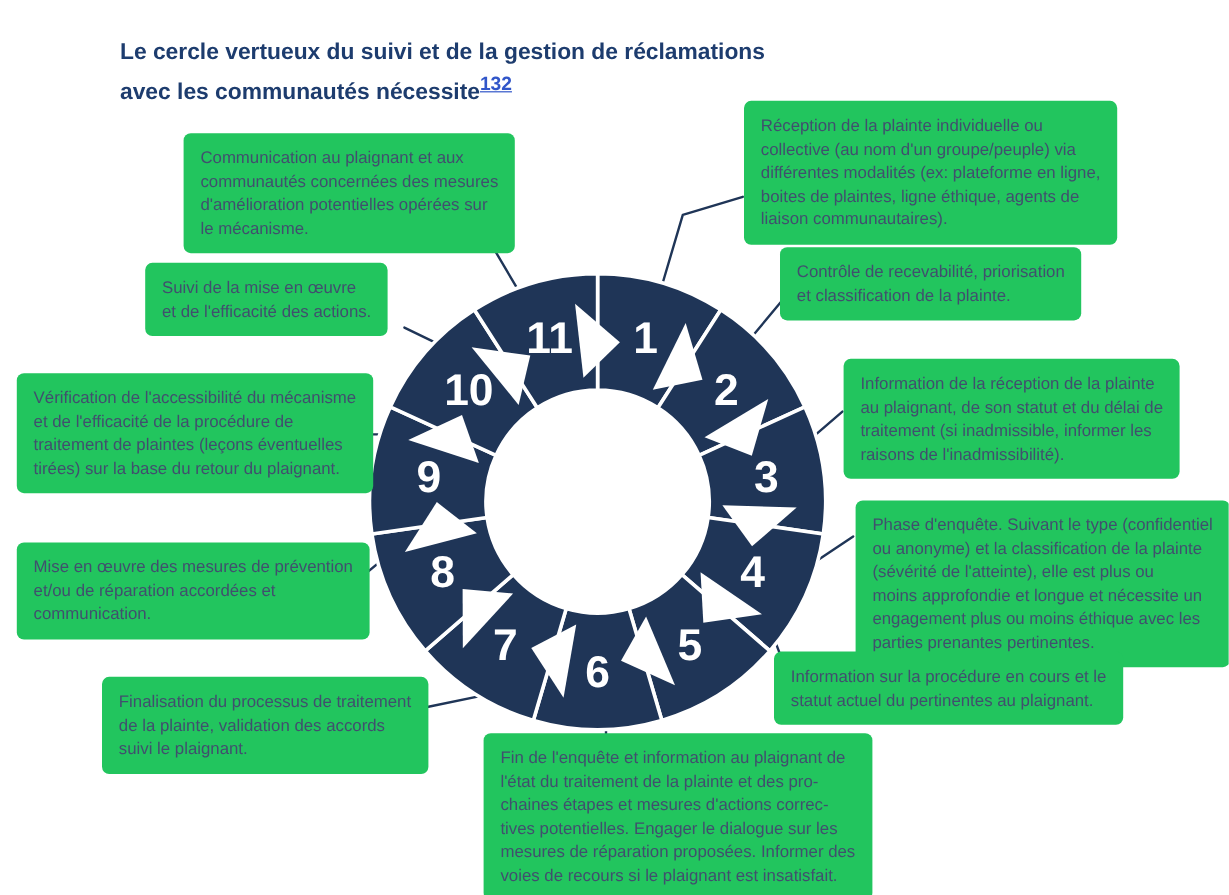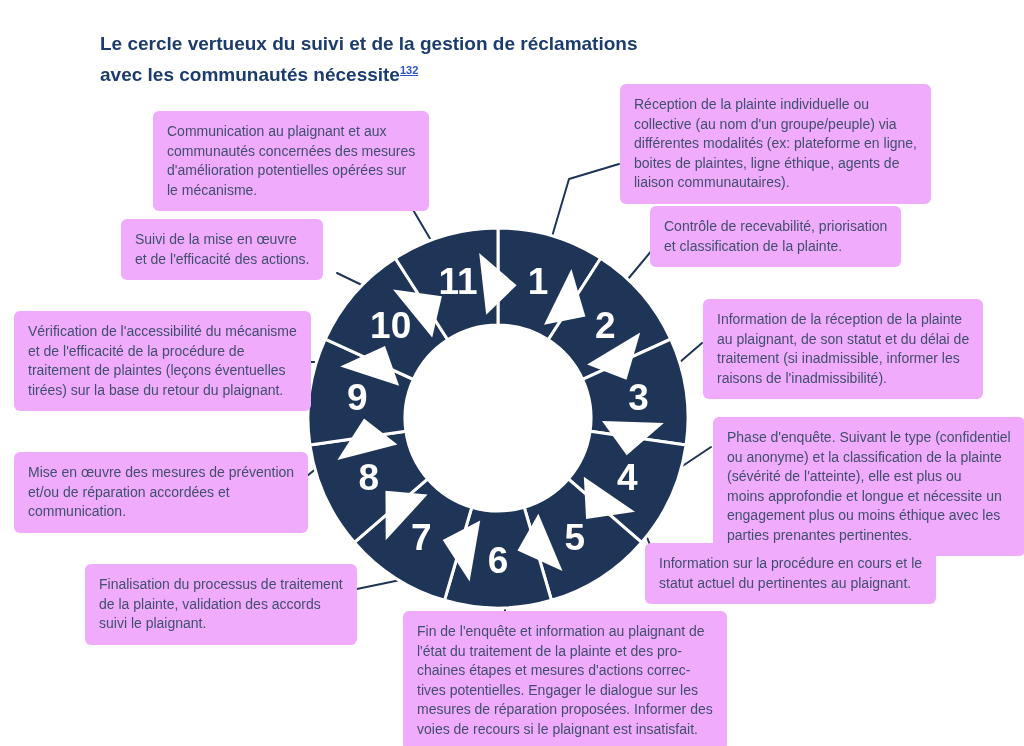--- a/index.html
+++ b/index.html
@@ -4,32 +4,32 @@
 <style>
   html,body{margin:0;padding:0;background:#fff;}
   .canvas{
     position:relative;width:1024px;height:746px;overflow:hidden;background:#ffffff;
     font-family:"Liberation Sans",sans-serif;
   }
   .title{
     position:absolute;left:88px;top:18px;width:620px;
     font-size:19px;font-weight:bold;line-height:27px;color:#1d3c6e;margin:12px;
   }
-  .title sup{font-size:11px;}
+  .title sup{font-size:16px;}
   .title sup a{color:#3156c9;text-decoration:underline;cursor:pointer;}
   .diagram-svg{position:absolute;left:0;top:0;z-index:0;}
   .wedge{fill:#1f3557;stroke:#ffffff;stroke-width:3;stroke-linejoin:miter;}
   .arrow{fill:#ffffff;}
   .segnum{
     fill:#ffffff;font-family:"Liberation Sans",sans-serif;
     font-size:37px;font-weight:bold;text-anchor:middle;dominant-baseline:central;
   }
   .connector{fill:none;stroke:#1f3557;stroke-width:2;stroke-linecap:round;stroke-linejoin:round;}
   .callout{
-    position:absolute;z-index:1;background:#f0abfc;border-radius:6px;
+    position:absolute;z-index:1;background:#22c55e;border-radius:6px;
     padding:11px 14px;white-space:pre;font-size:14px;line-height:19.5px;color:#414f6e;
   }
   #b1{left:620px;top:84px}
   #b2{left:650px;top:206px}
   #b3{left:703px;top:299px}
   #b4{left:713px;top:417px}
   #b5{left:645px;top:543px}
   #b6{left:403px;top:611px}
   #b7{left:85px;top:564px}
   #b8{left:14px;top:452px}

